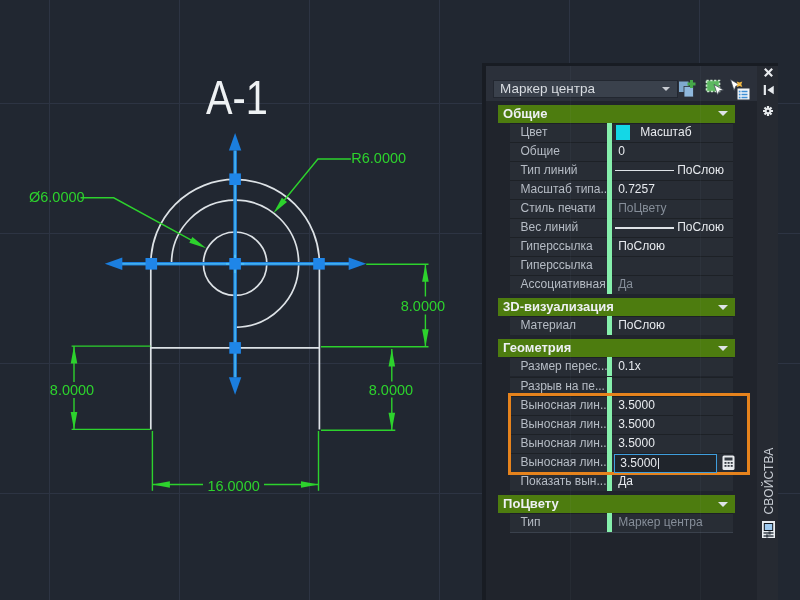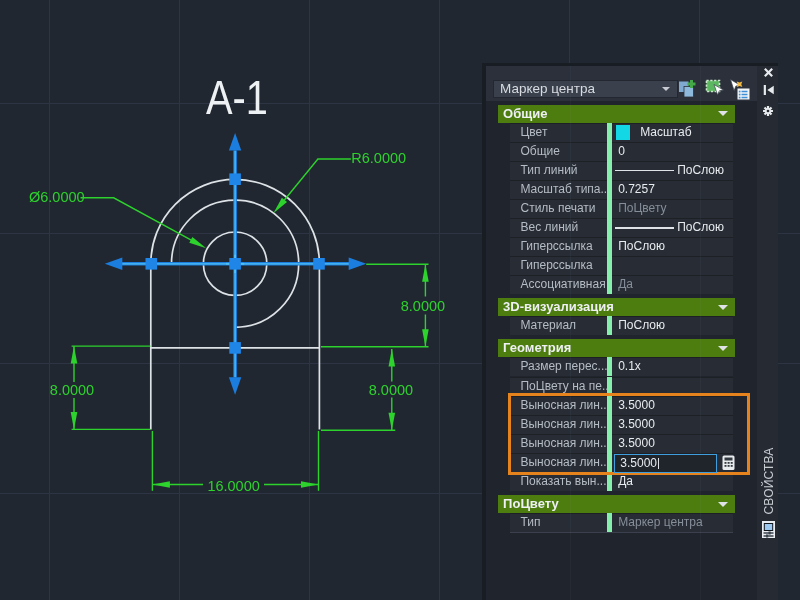--- a/index.html
+++ b/index.html
@@ -210,21 +210,21 @@
         </span>
       </div>
 <div class="hdr" style="top:276.4px"><span>Геометрия</span><i class="chev"></i></div>
 <div class="row" style="top:294.4px">
         <span class="lab">Размер перес...</span>
         <span class="val">
           <span class="v">0.1x</span>
         </span>
       </div>
 <div class="row" style="top:313.6px">
-        <span class="lab">ПоЦвету на пе...</span>
+        <span class="lab">Разрыв на пе...</span>
       </div>
 <div class="row" style="top:332.7px">
         <span class="lab">Выносная лин...</span>
         <span class="val">
           <span class="v">3.5000</span>
         </span>
       </div>
 <div class="row" style="top:351.8px">
         <span class="lab">Выносная лин...</span>
         <span class="val">

